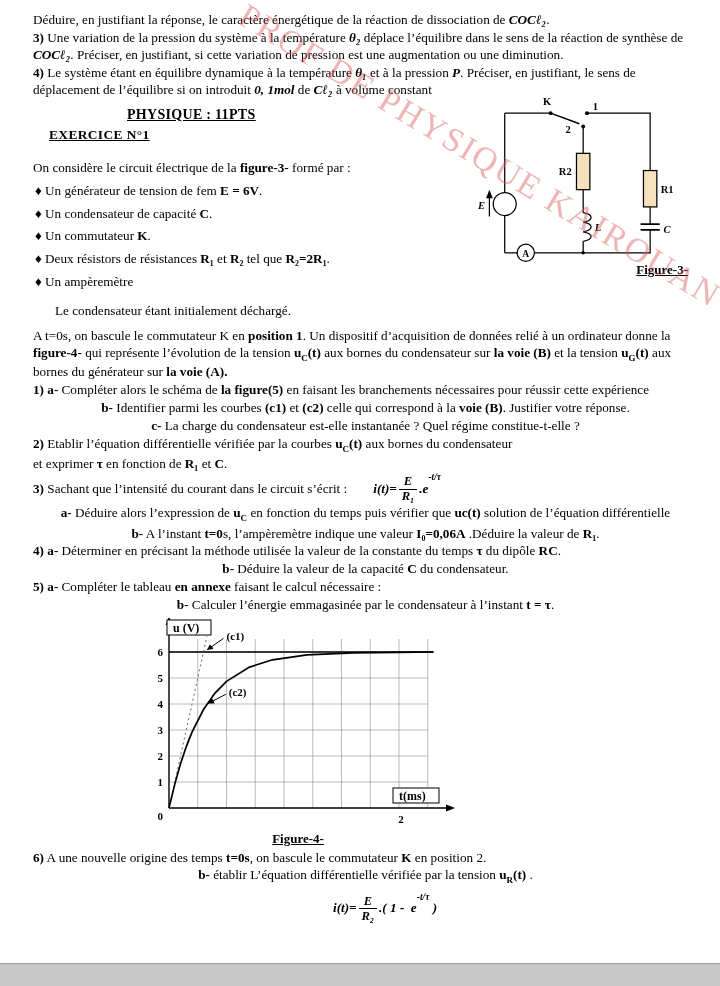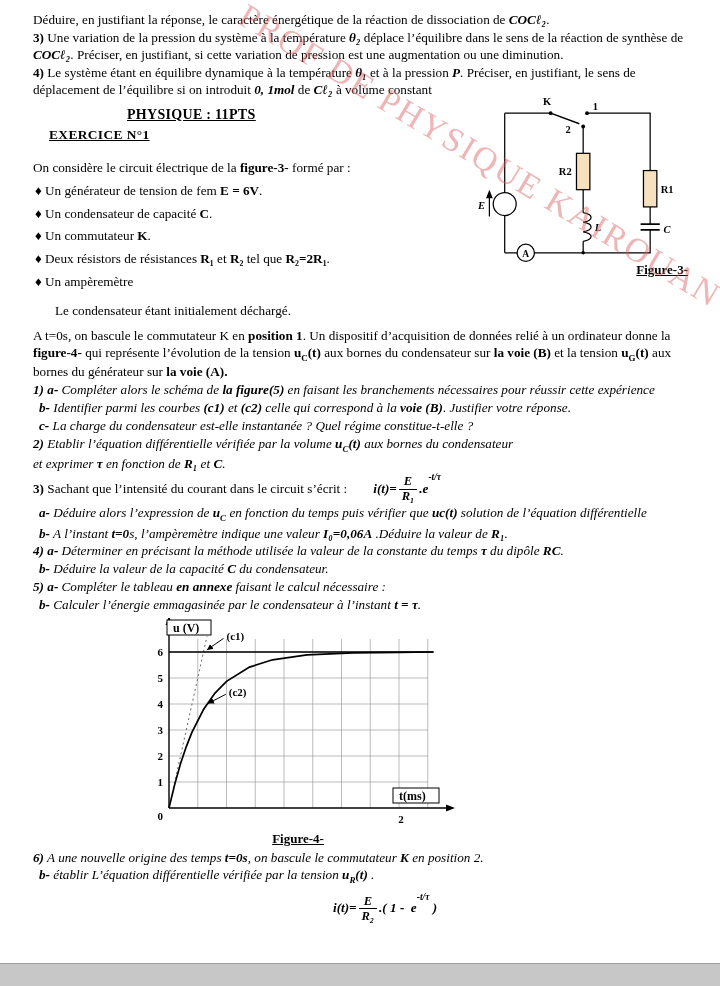--- a/index.html
+++ b/index.html
@@ -27,22 +27,22 @@
   .exercice-wrap { margin:2px 0 16px 16px; }
   .exercice { font-weight:bold; font-size:13.4px; text-decoration:underline; letter-spacing:0.4px; }
   .physique-section { position:relative; }
   .intro-block { width:438px; }
   .bullet { margin:6px 0; padding-left:2px; }
   .note { padding-left:22px;margin-top:12px; }
   .figure3-wrap { position:absolute; top:-12px; right:-6px; width:222px; text-align:center; }
   .fig-caption { font-weight:bold; text-decoration:underline; font-size:13px; margin-top:1px; }
   .fig3-caption { text-align:right; padding-right:10px; margin-top:-4px; }
   .gap-top { margin-top:8px; }
-  .qp { margin:1px 0;font-style:italic; }
-  .qi { padding-left:6px; }
+  .qp { margin:1px 0; }
+  .qi { padding-left:6px;text-align:center; }
   .q-line { display:flex; align-items:center; margin:2px 0; }
   .q-line .math { margin-left:26px; }
   .math { display:inline-flex; align-items:center; font-weight:bold; font-style:italic; white-space:pre; }
   .frac { display:inline-flex; flex-direction:column; align-items:center; line-height:1.05; margin:0 2px; font-size:0.95em; }
   .fnum { border-bottom:1.2px solid #000; padding:0 5px 0.5px; }
   .fden { padding:0.5px 2px 0; }
   .fexp { font-size:0.72em; align-self:flex-start; margin-top:-4px; }
   .figure4-wrap { margin:4px 0 2px 100px; width:330px; text-align:center; }
   .formula2-line { margin:8px 0 0 300px; }
   .page-bottom { position:absolute; left:0; right:0; bottom:0; height:23px; background:#c7c7c7; border-top:1px solid #9f9f9f; }
@@ -118,21 +118,21 @@
         </svg>
         <div class="fig-caption fig3-caption">Figure-3-</div>
       </div>
     </div>
 
     <p class="para gap-top"><span>A t=0s, on bascule le commutateur K en </span><span class="b">position 1</span><span>. Un dispositif d’acquisition de données relié à un ordinateur donne la </span><span class="b">figure-4-</span><span> qui représente l’évolution de la tension </span><span class="b">u</span><sub class="b">C</sub><span class="b">(t)</span><span> aux bornes du condensateur sur </span><span class="b">la voie (B)</span><span> et la tension </span><span class="b">u</span><sub class="b">G</sub><span class="b">(t)</span><span> aux bornes du générateur sur </span><span class="b">la voie (A).</span></p>
 
     <p class="qp"><span class="b">1) a-</span><span> Compléter alors le schéma de </span><span class="b">la figure(5)</span><span>  en faisant les branchements nécessaires pour réussir cette expérience</span></p>
     <p class="qp qi"><span class="b">b-</span><span> Identifier parmi les courbes </span><span class="b">(c1)</span><span> et </span><span class="b">(c2)</span><span> celle qui correspond à la </span><span class="b">voie (B)</span><span>. Justifier votre réponse.</span></p>
     <p class="qp qi"><span class="b">c-</span><span> La charge du condensateur est-elle instantanée ? Quel régime constitue-t-elle ?</span></p>
-    <p class="qp"><span class="b">2)</span><span> Etablir l’équation différentielle  vérifiée par la volume </span><span class="b">u</span><sub class="b">C</sub><span class="b">(t)</span><span> aux bornes du condensateur</span></p>
+    <p class="qp"><span class="b">2)</span><span> Etablir l’équation différentielle  vérifiée par la courbes </span><span class="b">u</span><sub class="b">C</sub><span class="b">(t)</span><span> aux bornes du condensateur</span></p>
     <p class="qp"><span>et exprimer </span><span class="b">τ</span><span> en fonction de </span><span class="b">R₁</span><span> et </span><span class="b">C</span><span>.</span></p>
 
     <div class="q-line">
       <span><span class="b">3)</span><span> Sachant que l’intensité du courant dans le circuit s’écrit :</span></span>
       <span class="math">
         <span>i(t)=</span>
         <span class="frac"><span class="fnum">E</span><span class="fden">R₁</span></span>
         <span>.e</span><span class="fexp">-t/τ</span>
       </span>
     </div>

